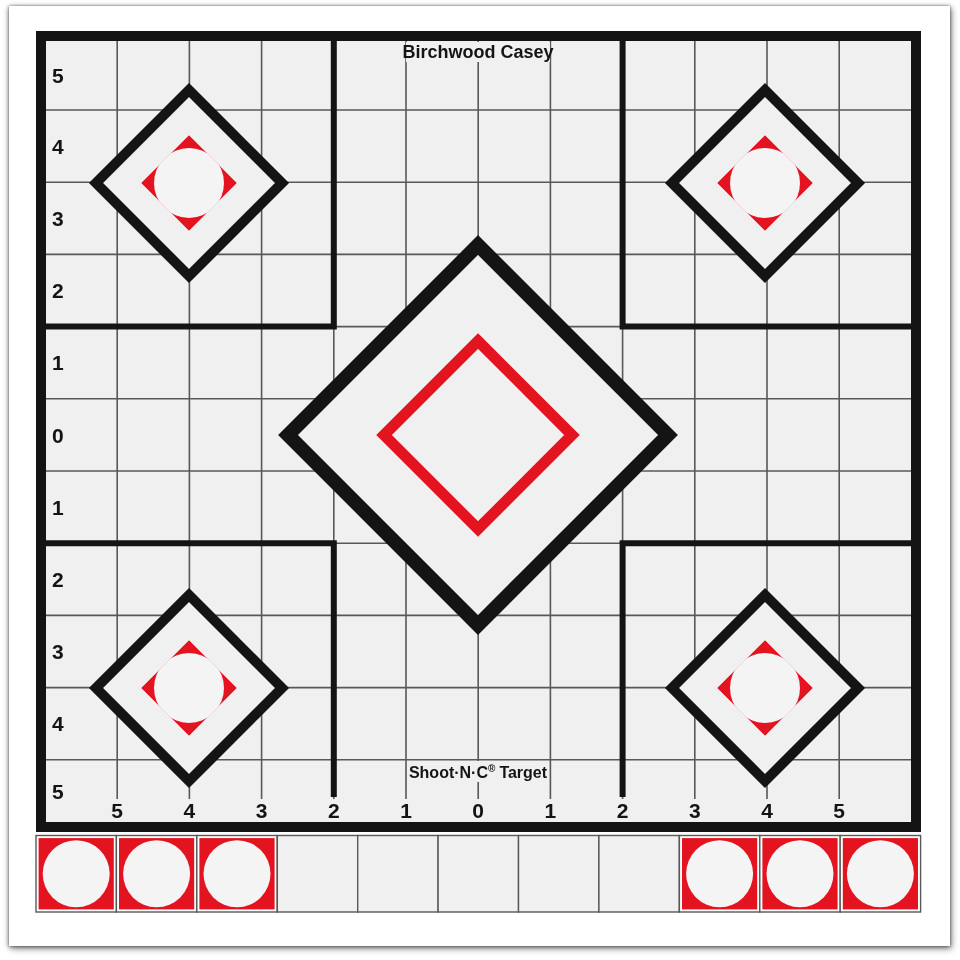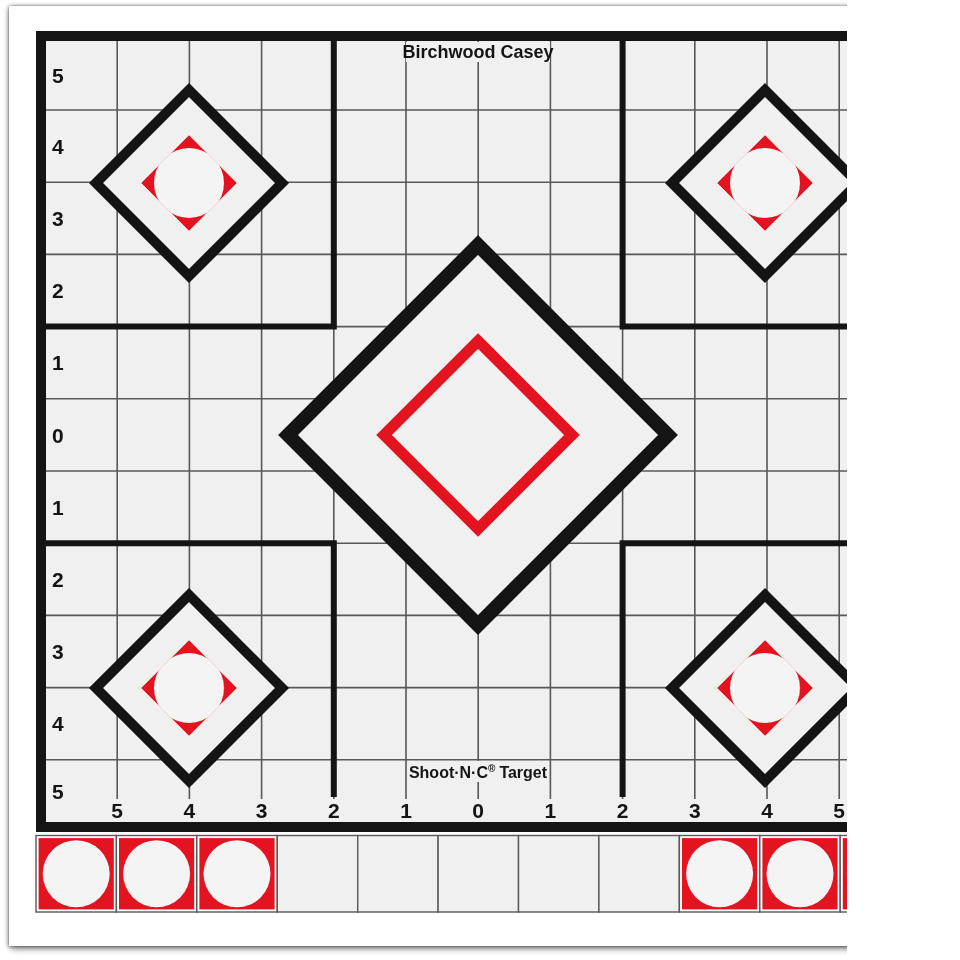--- a/index.html
+++ b/index.html
@@ -4,21 +4,21 @@
 <style>
   :root{
     --red:#e31420;
     --ink:#141414;
     --paper:#f0f0f1;
     --grid-line:#585858;
     --patch-white:#f4f4f5;
   }
   html,body{margin:0;padding:0;background:#ffffff;}
   body{width:960px;height:960px;font-family:"Liberation Sans",sans-serif;}
-  .canvas{position:relative;width:847px;height:960px;background:#fff;overflow:hidden;}
+  .canvas{position:relative;width:960px;height:960px;background:#fff;overflow:hidden;}
   .sheet{
     position:absolute;left:9px;top:6px;width:941px;height:940px;
     background:#ffffff;
     box-shadow:0 1px 5px rgba(0,0,0,.55), 0 0 2px rgba(0,0,0,.35), 2px 3px 7px rgba(0,0,0,.30);
   }
   svg{position:absolute;left:0;top:0;}
   .paper-fill{fill:var(--paper);}
   .white-fill{fill:#ffffff;}
   .patch-fill{fill:var(--patch-white);}
   .red-fill{fill:var(--red);}

